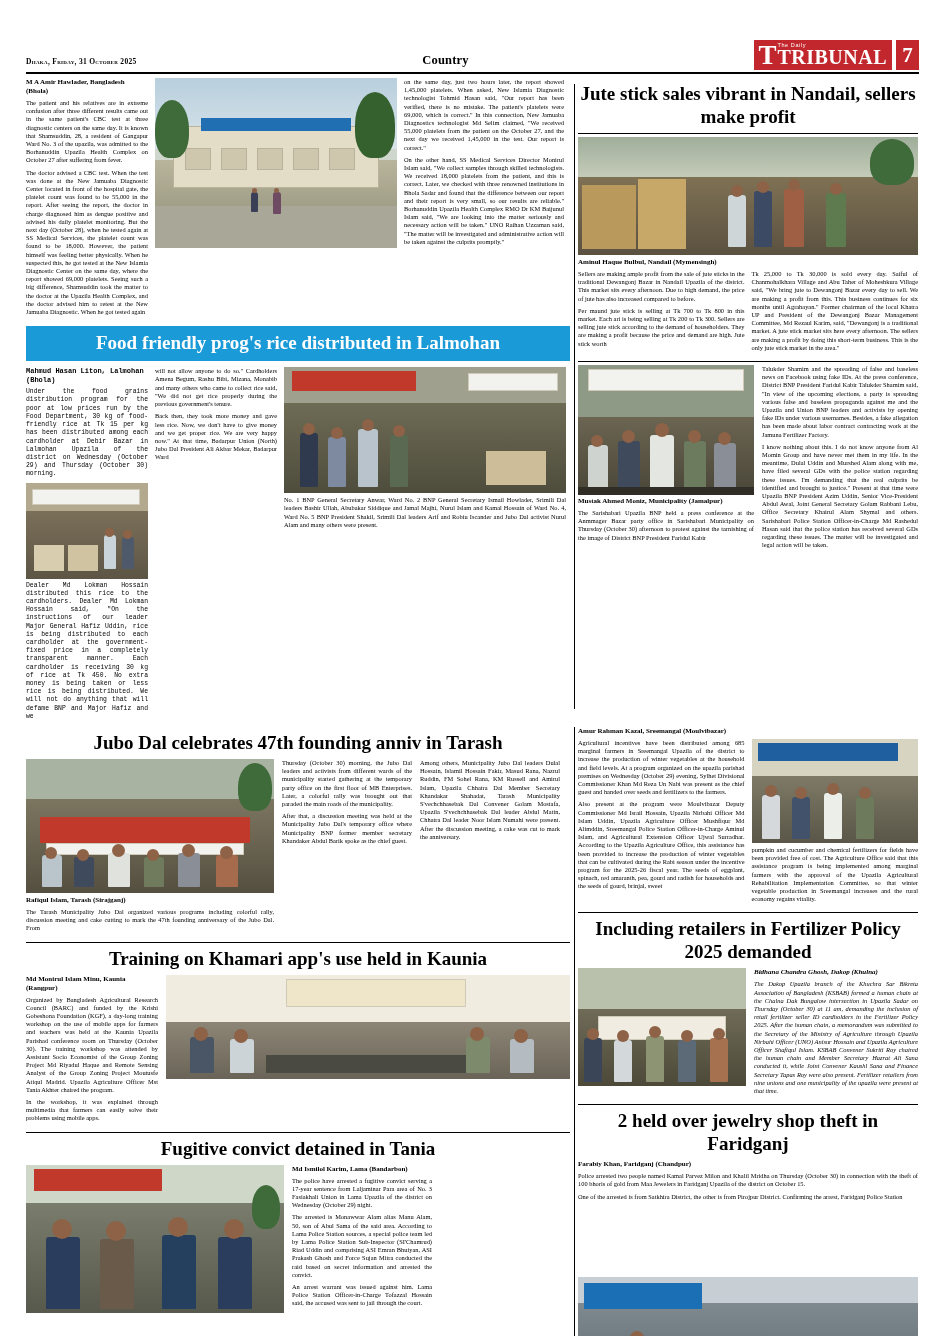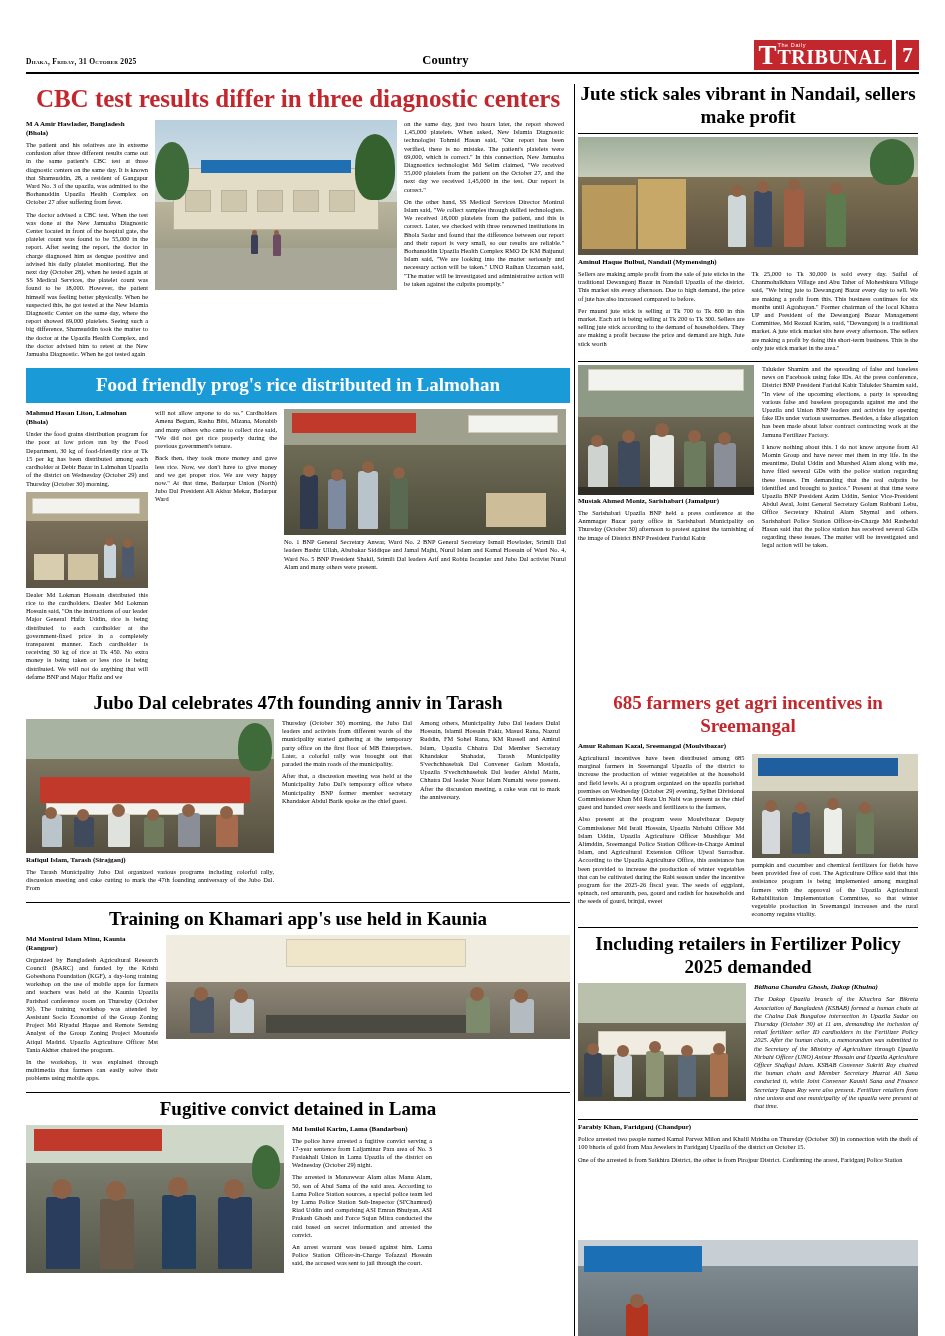--- a/index.html
+++ b/index.html
@@ -175,21 +175,20 @@
     </div>
   </div>
 
   <div class="content">
 
     <div class="vline" style="left:548px; top:6px; height:625px;"></div>
 
     <div class="col-left">
 
       <article>
-        <h1 class="head">CBC test results differ in three diagnostic centers</h1>
         <div class="cols3">
           <div class="c" style="flex:0 0 122px;">
             <div class="byline">M A Amir Hawlader, Bangladesh (Bhola)</div>
             <p class="body">The patient and his relatives are in extreme confusion after three different results came out in the same patient's CBC test at three diagnostic centers on the same day. It is known that Shamsuddin, 28, a resident of Gangapur Ward No. 3 of the upazila, was admitted to the Borhanuddin Upazila Health Complex on October 27 after suffering from fever.</p>
             <p class="body">The doctor advised a CBC test. When the test was done at the New Jamuaba Diagnostic Center located in front of the hospital gate, the platelet count was found to be 55,000 in the report. After seeing the report, the doctor in charge diagnosed him as dengue positive and advised his daily platelet monitoring. But the next day (October 28), when he tested again at SS Medical Services, the platelet count was found to be 18,000. However, the patient himself was feeling better physically. When he suspected this, he got tested at the New Islamia Diagnostic Center on the same day, where the report showed 69,000 platelets. Seeing such a big difference, Shamsuddin took the matter to the doctor at the Upazila Health Complex, and the doctor advised him to retest at the New Jamuaba Diagnostic. When he got tested again</p>
           </div>
           <div class="c" style="flex:0 0 242px;">
             <div class="photo" style="height:170px;">
               <div class="sky"></div>
               <div class="ground" style="height:52%; background:linear-gradient(#b9b49c,#8d8c76);"></div>
@@ -213,21 +212,21 @@
           <div class="c" style="flex:0 0 160px;">
             <p class="body">on the same day, just two hours later, the report showed 1,45,000 platelets. When asked, New Islamia Diagnostic technologist Tohmid Hasan said, "Our report has been verified, there is no mistake. The patient's platelets were 69,000, which is correct." In this connection, New Jamuaba Diagnostics technologist Md Selim claimed, "We received 55,000 platelets from the patient on the October 27, and the next day we received 1,45,000 in the test. Our report is correct."</p>
             <p class="body">On the other hand, SS Medical Services Director Monirul Islam said, "We collect samples through skilled technologists. We received 18,000 platelets from the patient, and this is correct. Later, we checked with three renowned institutions in Bhola Sadar and found that the difference between our report and their report is very small, so our results are reliable." Borhanuddin Upazila Health Complex RMO Dr KM Baijunul Islam said, "We are looking into the matter seriously and necessary action will be taken." UNO Raihan Uzzaman said, "The matter will be investigated and administrative action will be taken against the culprits promptly."</p>
           </div>
         </div>
       </article>
 
       <article style="margin-top:2px;">
         <div class="banner">Food friendly prog's rice distributed in Lalmohan</div>
         <div class="cols3">
-          <div class="c" style="flex:0 0 122px;">
+          <div class="c" style="flex:0 0 122px;font-family:Liberation Mono, monospace;">
             <div class="byline">Mahmud Hasan Liton, Lalmohan (Bhola)</div>
             <p class="body">Under the food grains distribution program for the poor at low prices run by the Food Department, 30 kg of food-friendly rice at Tk 15 per kg has been distributed among each cardholder at Debir Bazar in Lalmohan Upazila of the district on Wednesday (October 29) and Thursday (October 30) morning.</p>
             <div class="photo" style="height:96px; margin:2px 0 3px 0;">
               <div class="sky" style="height:30%; background:#b3a98f;"></div>
               <div class="ground" style="height:70%; background:linear-gradient(#7a6f59,#5d5545);"></div>
               <div class="banner-white" style="left:6px; top:6px; width:108px; height:16px;"></div>
               <div class="stack" style="left:8px; bottom:8px; width:30px; height:26px; background:#d8cdae;"></div>
               <div class="stack" style="left:42px; bottom:8px; width:30px; height:26px; background:#cfc3a2;"></div>
               <div class="person" style="left:78px; bottom:10px; width:12px; height:34px; background:#c9d3da;"></div>
               <div class="head-dot" style="left:79px; bottom:42px; width:9px; height:9px;"></div>
@@ -309,21 +308,21 @@
               <div class="person" style="left:40px; bottom:4px; width:22px; height:50px; background:#3f4a5c;"></div>
               <div class="head-dot" style="left:44px; bottom:52px; width:13px; height:13px;"></div>
               <div class="person" style="left:72px; bottom:4px; width:24px; height:56px; background:#e4e6e2;"></div>
               <div class="head-dot" style="left:77px; bottom:58px; width:14px; height:14px;"></div>
               <div class="person" style="left:106px; bottom:4px; width:22px; height:50px; background:#6c7a5e;"></div>
               <div class="head-dot" style="left:110px; bottom:52px; width:13px; height:13px;"></div>
               <div class="person" style="left:136px; bottom:4px; width:22px; height:48px; background:#8a8f97;"></div>
               <div class="head-dot" style="left:140px; bottom:50px; width:13px; height:13px;"></div>
               <div class="tile" style="left:0; bottom:0; right:0; height:8px; background:#2f2d26;"></div>
             </div>
-            <div class="byline" style="margin-top:2px;">Mustak Ahmed Moniz, Sarishabari (Jamalpur)</div>
+            <div class="byline" style="margin-top:2px;">Mustak Ahmed Moniz, Municipality (Jamalpur)</div>
             <p class="body">The Sarishabari Upazila BNP held a press conference at the Anmmager Bazar party office in Sarishabari Municipality on Thursday (October 30) afternoon to protest against the tarnishing of the image of District BNP President Faridul Kabir</p>
           </div>
           <div class="c" style="flex:0 0 156px;">
             <p class="body">Talukder Shamim and the spreading of false and baseless news on Facebook using fake IDs. At the press conference, District BNP President Faridul Kabir Talukder Shamim said, "In view of the upcoming elections, a party is spreading various false and baseless propaganda against me and the Upazila and Union BNP leaders and activists by opening fake IDs under various usernames. Besides, a fake allegation has been made about labor contract contracting work at the Jamuna Fertilizer Factory.</p>
             <p class="body">I know nothing about this. I do not know anyone from Al Momin Group and have never met them in my life. In the meantime, Dulal Uddin and Murshed Alam along with me, have filed several GDs with the police station regarding these issues. I'm demanding that the real culprits be identified and brought to justice." Present at that time were Upazila BNP President Azim Uddin, Senior Vice-President Abdul Awal, Joint General Secretary Golam Rabbani Lebu, Office Secretary Khairul Alam Shymal and others. Sarishabari Police Station Officer-in-Charge Md Rashedul Hasan said that the police station has received several GDs regarding these issues. The matter will be investigated and legal action will be taken.</p>
           </div>
         </div>
       </article>
 
     </div>
@@ -396,21 +395,21 @@
               <div class="head-dot" style="left:348px; bottom:36px; width:14px; height:14px;"></div>
               <div class="tile" style="left:100px; bottom:6px; width:200px; height:18px; background:#4b4a42;"></div>
             </div>
           </div>
         </div>
       </article>
 
       <div class="rule"></div>
 
       <article>
-        <h2 class="head-s">Fugitive convict detained in Lama</h2>
+        <h2 class="head-s">Fugitive convict detained in Tania</h2>
         <div class="cols2" style="gap:8px;">
           <div class="c" style="flex:0 0 258px;">
             <div class="photo" style="height:148px;">
               <div class="sky" style="height:26%; background:#cfd7c8;"></div>
               <div class="ground" style="height:74%; background:linear-gradient(#7a7d6d,#56594b);"></div>
               <div class="banner-red" style="left:8px; top:4px; width:128px; height:22px;"></div>
               <div class="person" style="left:20px; bottom:4px; width:34px; height:72px; background:#2b3d5c;"></div>
               <div class="head-dot" style="left:26px; bottom:74px; width:20px; height:20px;"></div>
               <div class="person" style="left:74px; bottom:4px; width:34px; height:70px; background:#6a5a4a;"></div>
               <div class="head-dot" style="left:80px; bottom:72px; width:20px; height:20px;"></div>
@@ -428,21 +427,20 @@
             <p class="body">An arrest warrant was issued against him. Lama Police Station Officer-in-Charge Tofazzal Hossain said, the accused was sent to jail through the court.</p>
           </div>
         </div>
       </article>
 
     </div>
 
     <div class="col-right">
 
       <article>
-        <h2 class="head-s red">685 farmers get agri incentives in Sreemangal</h2>
         <div class="byline">Amur Rahman Kazal, Sreemangal (Moulvibazar)</div>
         <div class="cols2">
           <div class="c">
             <p class="body">Agricultural incentives have been distributed among 685 marginal farmers in Sreemangal Upazila of the district to increase the production of winter vegetables at the household and field levels. At a program organized on the upazila parishad premises on Wednesday (October 29) evening, Sylhet Divisional Commissioner Khan Md Reza Un Nabi was present as the chief guest and handed over seeds and fertilizers to the farmers.</p>
             <p class="body">Also present at the program were Moulvibazar Deputy Commissioner Md Israil Hossain, Upazila Nirbahi Officer Md Islam Uddin, Upazila Agriculture Officer Mushfiqur Md Alimddin, Sreemangal Police Station Officer-in-Charge Aminul Islam, and Agricultural Extension Officer Ujwal Surradhar. According to the Upazila Agriculture Office, this assistance has been provided to increase the production of winter vegetables that can be cultivated during the Rabi season under the incentive program for the 2025-26 fiscal year. The seeds of eggplant, spinach, red amaranth, pea, gourd and radish for households and the seeds of gourd, brinjal, sweet</p>
           </div>
           <div class="c">
             <div class="photo" style="height:104px;">
               <div class="sky" style="height:36%; background:#d8d4c2;"></div>
               <div class="ground" style="height:64%; background:linear-gradient(#7e7a66,#5a5648);"></div>
@@ -486,20 +484,21 @@
           <div class="c" style="flex:0 0 164px;font-style:italic;">
             <div class="byline">Bidhana Chandra Ghosh, Dakop (Khulna)</div>
             <p class="body">The Dakop Upazila branch of the Khuchra Sar Bikreta Association of Bangladesh (KSBAB) formed a human chain at the Chalna Dak Bungalow intersection in Upazila Sadar on Thursday (October 30) at 11 am, demanding the inclusion of retail fertilizer seller ID cardholders in the Fertilizer Policy 2025. After the human chain, a memorandum was submitted to the Secretary of the Ministry of Agriculture through Upazila Nirbahi Officer (UNO) Anisur Hossain and Upazila Agriculture Officer Shafiqul Islam. KSBAB Convener Sukriti Roy chaired the human chain and Member Secretary Hazrat Ali Sana conducted it, while Joint Convener Kaushl Sana and Finance Secretary Tapas Roy were also present. Fertilizer retailers from nine unions and one municipality of the upazila were present at that time.</p>
           </div>
         </div>
       </article>
 
       <div class="rule"></div>
 
       <article>
+        <h2 class="head-s">2 held over jewelry shop theft in Faridganj</h2>
         <div class="cols2" style="flex-direction:column;">
           <div class="c" style="flex:0 0 110px;">
             <div class="byline">Farabiy Khan, Faridganj (Chandpur)</div>
             <p class="body">Police arrested two people named Kamal Parvez Milon and Khalil Mridha on Thursday (October 30) in connection with the theft of 100 bhoris of gold from Maa Jewelers in Faridganj Upazila of the district on October 15.</p>
             <p class="body">One of the arrested is from Satkhira District, the other is from Pirojpur District. Confirming the arrest, Faridganj Police Station</p>
           </div>
           <div class="c" style="flex:0 0 130px;">
             <div class="photo" style="height:118px;">
               <div class="sky" style="height:22%; background:#c7cfd4;"></div>
               <div class="ground" style="height:78%; background:linear-gradient(#7f8a90,#5c666b);"></div>

